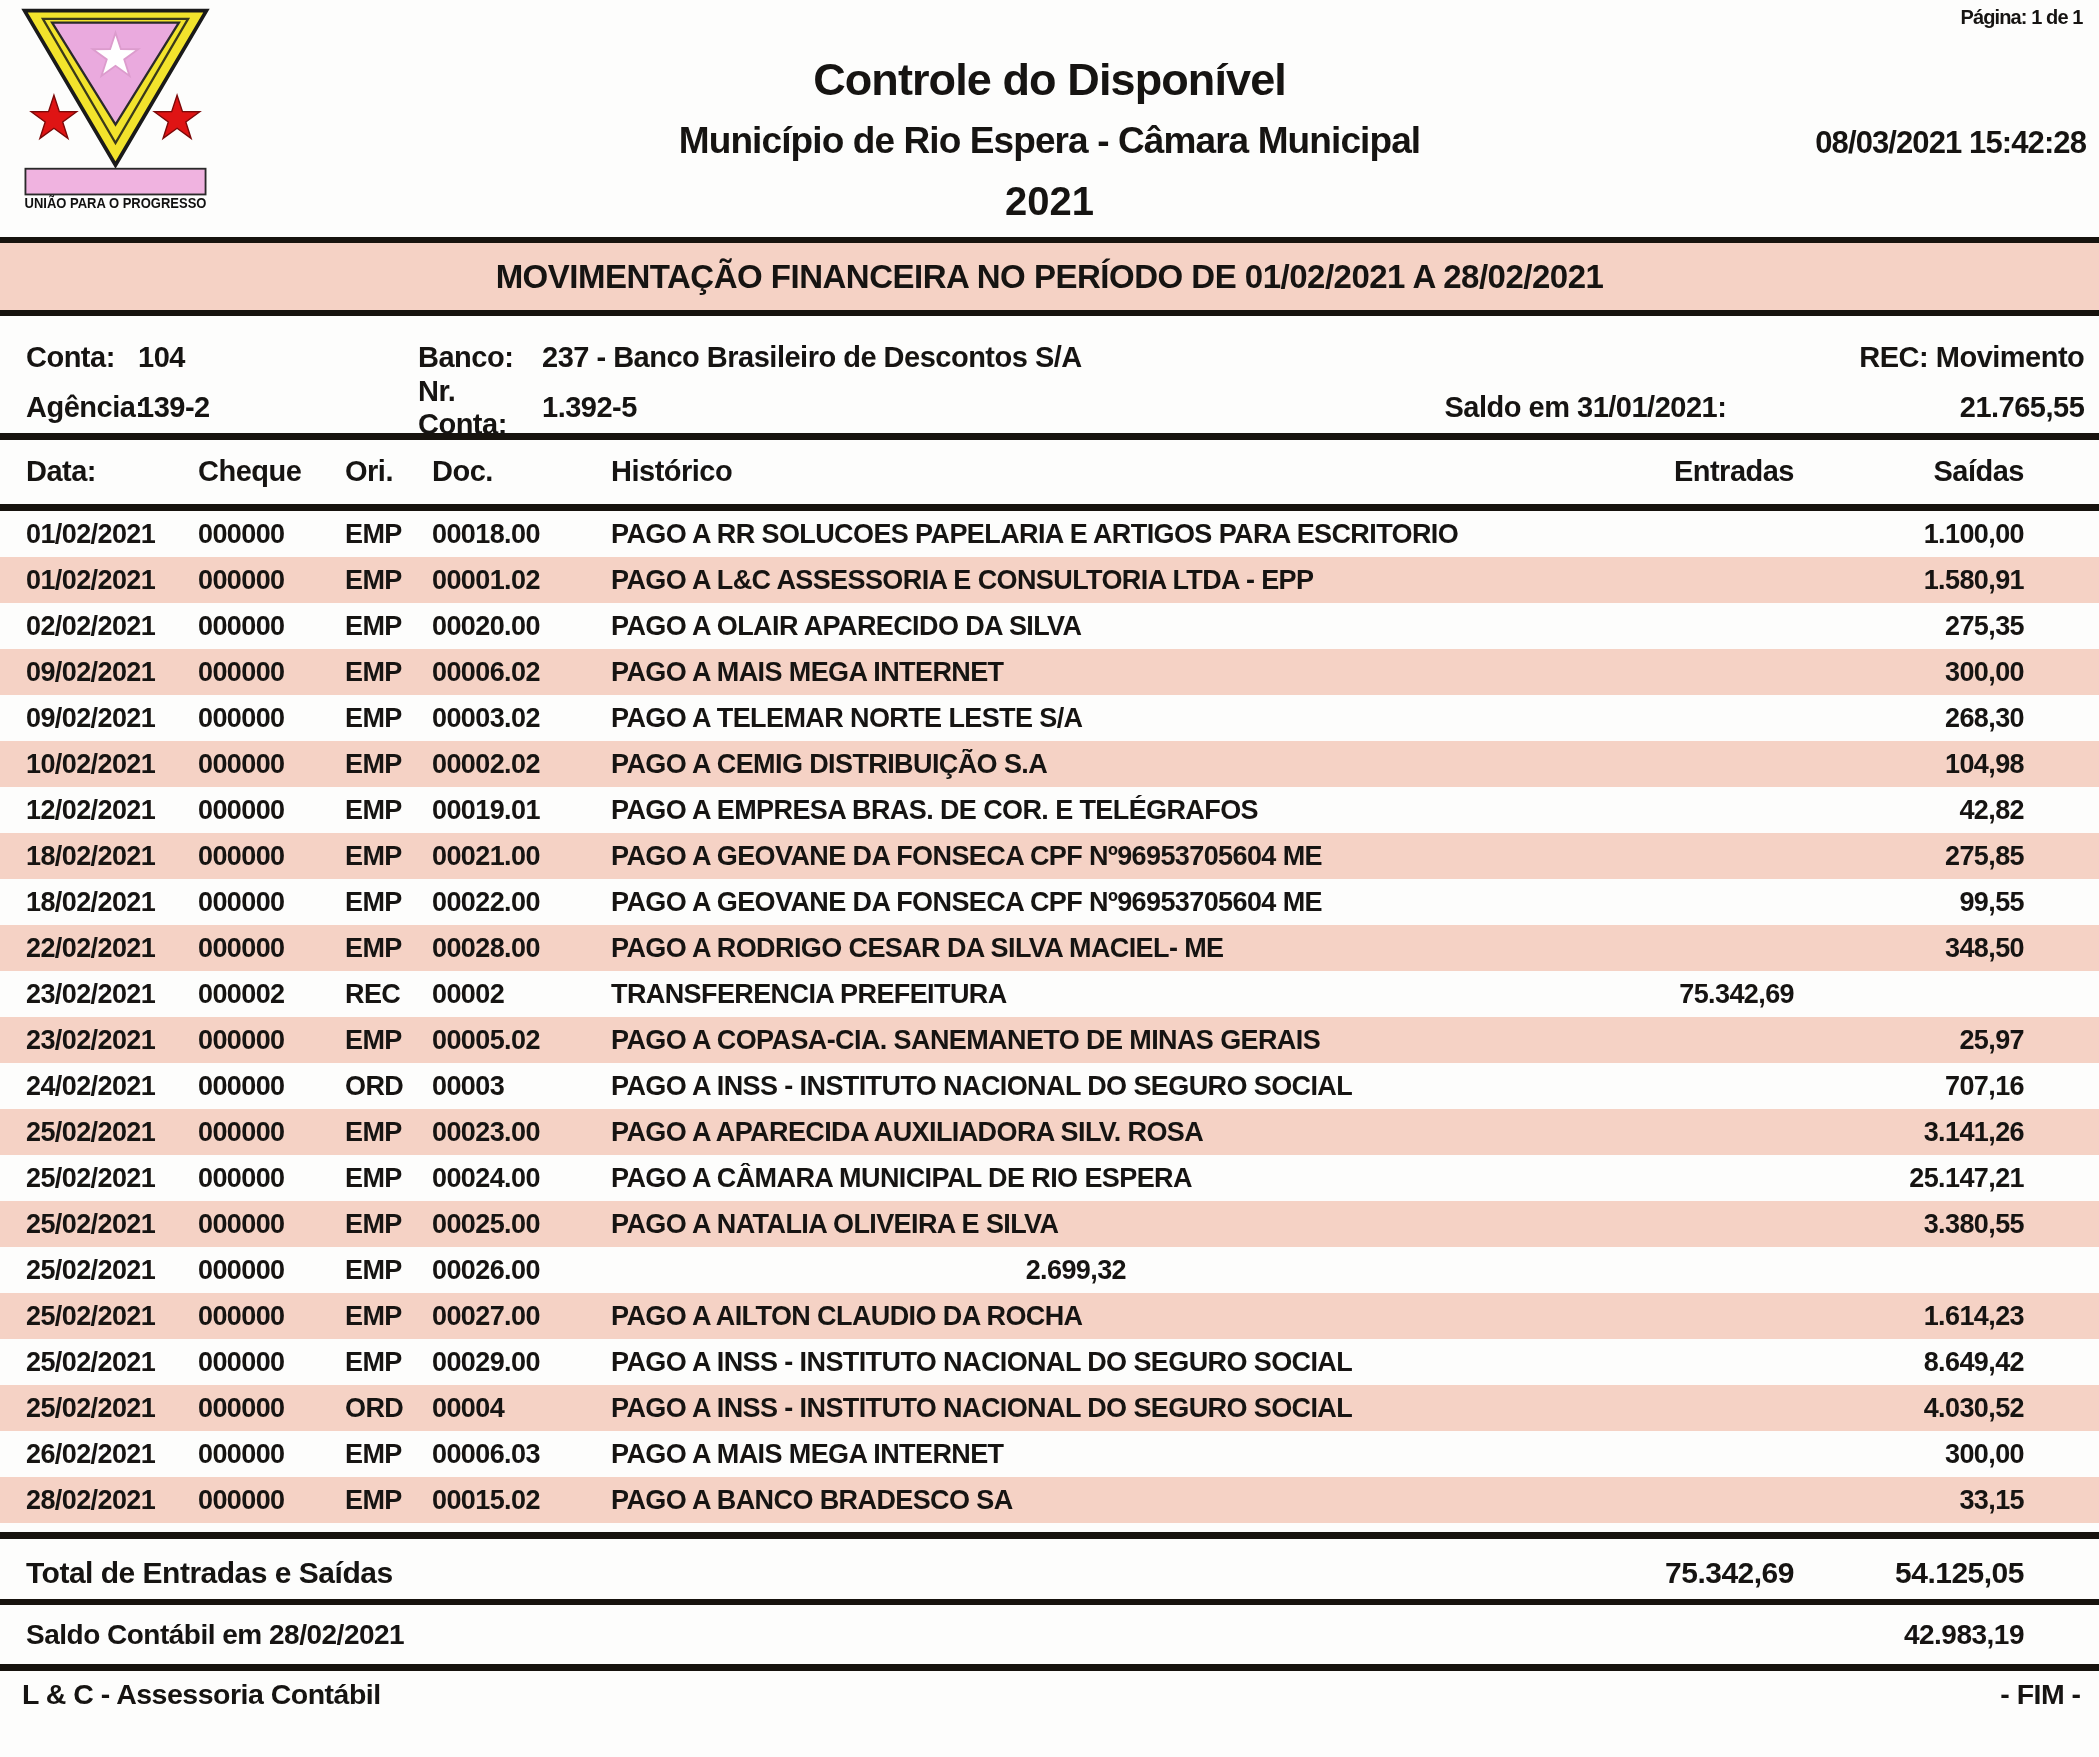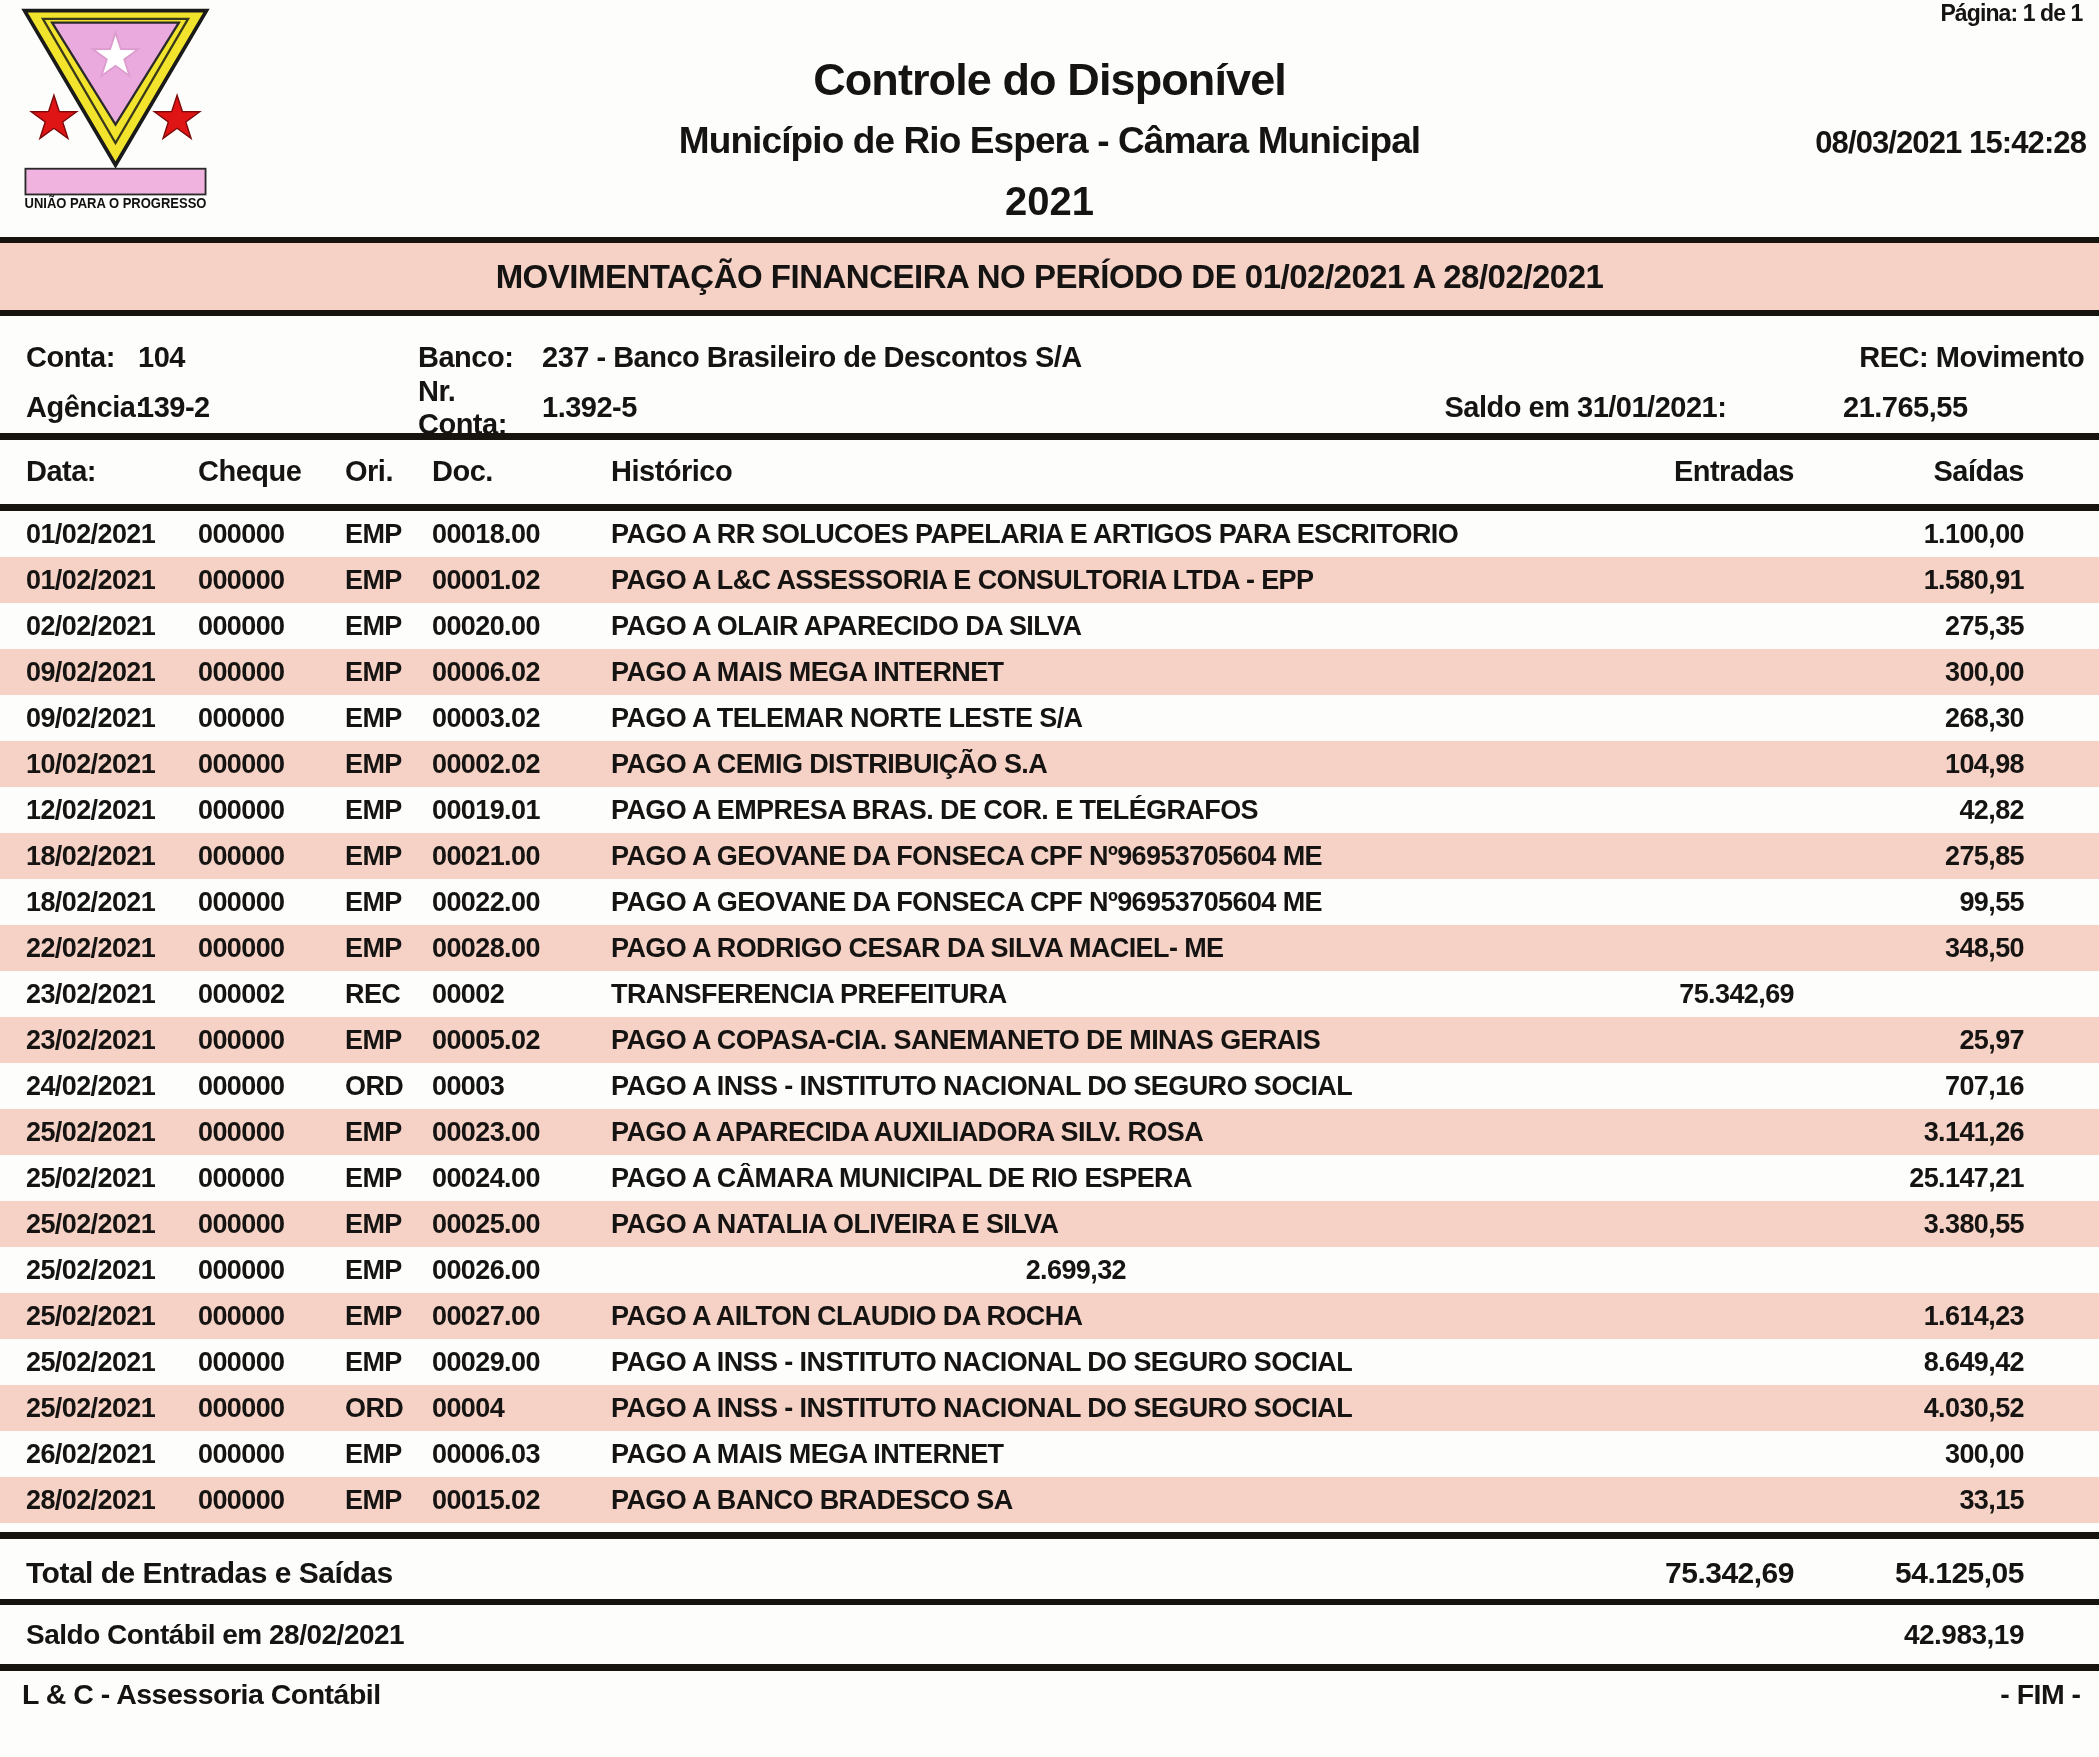--- a/index.html
+++ b/index.html
@@ -12,39 +12,39 @@
     overflow:hidden;
     box-sizing:border-box;
   }
   
   .header{position:relative;height:214px;}
   .logo{position:absolute;left:18.4px;top:7.3px;}
   .titles{position:absolute;left:0;right:0;top:5.5px;text-align:center;margin-top:48px;}
   .title{font-size:45px;font-weight:bold;letter-spacing:-0.9px;}
   .subtitle{font-size:37px;font-weight:bold;letter-spacing:-0.9px;margin-top:14.7px;}
   .year{font-size:40px;font-weight:bold;margin-top:16.5px;letter-spacing:0;}
-  .page-info{position:absolute;right:16.5px;top:0;font-size:23px;font-weight:bold;letter-spacing:-0.9px;}
+  .page-info{position:absolute;right:16.5px;top:6px;font-size:20px;font-weight:bold;letter-spacing:-0.9px;}
   .datetime{position:absolute;right:13px;top:125px;font-size:31px;font-weight:bold;letter-spacing:-0.9px;}
   
   .banner{
     margin-top:23px;height:67px;
     border-top:6.4px solid var(--line);border-bottom:6.4px solid var(--line);
     background:var(--banner);
     display:flex;align-items:center;justify-content:center;
     font-size:33px;font-weight:bold;letter-spacing:-0.5px;
   }
   
   .acct{margin-top:16.5px;}
   .acct-row{display:flex;align-items:center;height:50px;padding:0 14.7px 0 26px;font-size:29px;font-weight:bold;letter-spacing:-0.5px;}
   .w-lab1{width:112px;flex:none;}
   .w-val1{width:280px;flex:none;}
   .w-lab2{width:124px;flex:none;}
   .flex1{flex:1;}
   .right{margin-left:auto;text-align:right;}
-  .saldo-val{width:358px;flex:none;text-align:center;}
+  .saldo-val{width:358px;flex:none;text-align:right;}
   
   .rule{border:0;height:7.3px;background:var(--line);margin:0;}
   .rule.thin{height:6.4px;}
   
   .thead{display:flex;align-items:center;height:64px;padding:0 75px 0 26px;font-size:29px;font-weight:bold;letter-spacing:-0.5px;}
   .trow{display:flex;align-items:center;height:46px;padding:0 75px 0 26px;font-size:27px;font-weight:bold;letter-spacing:-0.6px;}
   .trow.stripe{background:var(--stripe);}
   .c-data{width:172px;flex:none;}
   .c-cheque{width:147px;flex:none;}
   .c-ori{width:87px;flex:none;}

